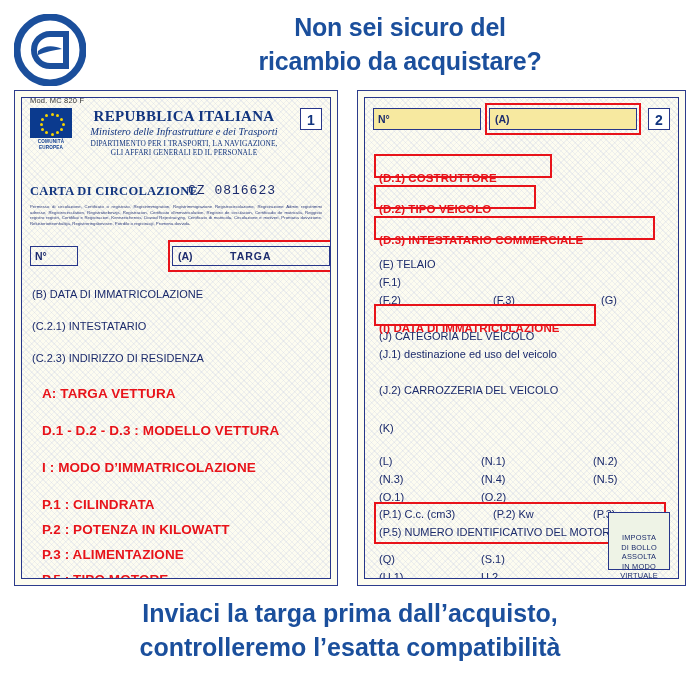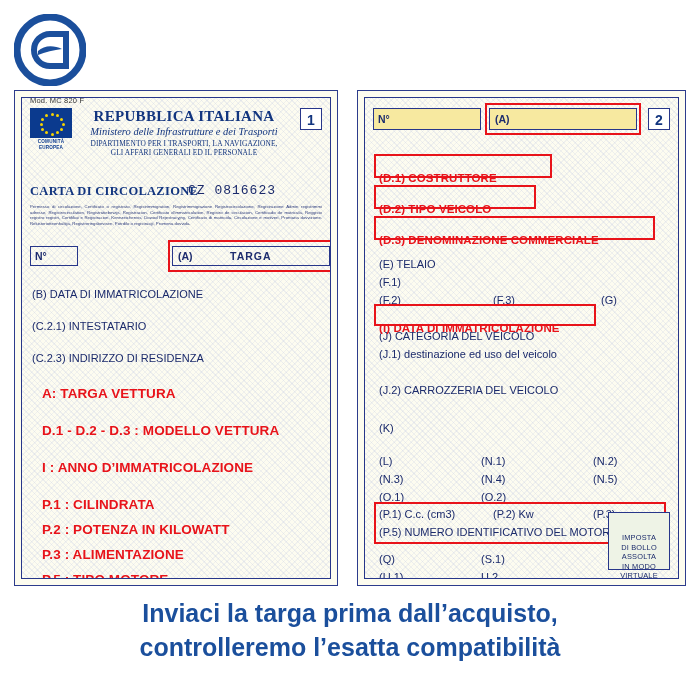--- a/index.html
+++ b/index.html
@@ -300,20 +300,24 @@
 <div class="page">
 
   <div class="header">
     <div class="logo">
       <svg width="72" height="72" viewBox="0 0 72 72">
         <circle cx="36" cy="36" r="33" fill="none" stroke="#1b4f9c" stroke-width="7"></circle>
         <path d="M52 20 L52 52 L36 52 A18 18 0 1 1 36 20 Z" fill="#ffffff"></path>
         <path d="M36 20 A16 16 0 1 0 36 52 L52 52 L52 20 Z" fill="none" stroke="#1b4f9c" stroke-width="6"></path>
         <path d="M24 37 C30 31, 40 31, 48 35 C40 36, 31 38, 24 41 Z" fill="#1b4f9c"></path>
       </svg>
+    </div>
+    <div class="headline">
+      <div>Non sei sicuro del</div>
+      <div>ricambio da acquistare?</div>
     </div>
   </div>
 
   <div class="doc doc-left">
     <div class="doc-inner">
 
       <div class="mod-label">Mod. MC 820 F</div>
 
       <div class="rep-row">
         <div class="eu-flag">
@@ -360,21 +364,21 @@
       <div class="boxline" style="left:150px;top:148px;width:158px;height:20px;"></div>
       <div class="field" style="left:156px;top:152px;font-weight:bold;">(A)</div>
       <div class="field" style="left:208px;top:152px;font-weight:bold;letter-spacing:1px;">TARGA</div>
 
       <div class="lbl" style="left:10px;top:190px;">(B)   DATA DI IMMATRICOLAZIONE</div>
       <div class="lbl" style="left:10px;top:222px;">(C.2.1)   INTESTATARIO</div>
       <div class="lbl" style="left:10px;top:254px;">(C.2.3)   INDIRIZZO DI RESIDENZA</div>
 
       <div class="redtext" style="left:20px;top:288px;">A: TARGA VETTURA</div>
       <div class="redtext" style="left:20px;top:325px;">D.1 - D.2 - D.3 : MODELLO VETTURA</div>
-      <div class="redtext" style="left:20px;top:362px;">I : ANNO D’IMMATRICOLAZIONE</div>
+      <div class="redtext" style="left:20px;top:362px;">I : MODO D’IMMATRICOLAZIONE</div>
       <div class="redtext" style="left:20px;top:399px;">P.1 : CILINDRATA</div>
       <div class="redtext" style="left:20px;top:424px;">P.2 : POTENZA IN KILOWATT</div>
       <div class="redtext" style="left:20px;top:449px;">P.3 : ALIMENTAZIONE</div>
       <div class="redtext" style="left:20px;top:474px;">P.5 :  TIPO MOTORE</div>
 
       <div class="redbox" style="left:146px;top:142px;width:168px;height:32px;"></div>
     </div>
   </div>
 
   <div class="doc doc-right">
@@ -388,21 +392,21 @@
 
       <div class="num-box" style="right:8px;top:10px;">2</div>
       <div class="redbox" style="left:120px;top:5px;width:156px;height:32px;"></div>
 
       <div class="redlabel" style="left:14px;top:62px;">(D.1) COSTRUTTORE</div>
       <div class="redbox" style="left:9px;top:56px;width:178px;height:24px;"></div>
 
       <div class="redlabel" style="left:14px;top:93px;">(D.2) TIPO VEICOLO</div>
       <div class="redbox" style="left:9px;top:87px;width:162px;height:24px;"></div>
 
-      <div class="redlabel" style="left:14px;top:124px;">(D.3) DENOMINAZIONE COMMERCIALE</div>
+      <div class="redlabel" style="left:14px;top:124px;">(D.3) INTESTATARIO COMMERCIALE</div>
       <div class="redbox" style="left:9px;top:118px;width:281px;height:24px;"></div>
 
       <div class="lbl" style="left:14px;top:160px;">(E) TELAIO</div>
       <div class="lbl" style="left:14px;top:178px;">(F.1)</div>
       <div class="lbl" style="left:14px;top:196px;">(F.2)</div>
       <div class="lbl" style="left:14px;top:232px;">(J) CATEGORIA DEL VEICOLO</div>
       <div class="lbl" style="left:14px;top:250px;">(J.1) destinazione ed uso del veicolo</div>
       <div class="lbl" style="left:14px;top:286px;text-align:center;">(J.2) CARROZZERIA DEL VEICOLO</div>
       <div class="lbl" style="left:14px;top:324px;">(K)</div>
       <div class="lbl" style="left:14px;top:357px;">(L)</div>

